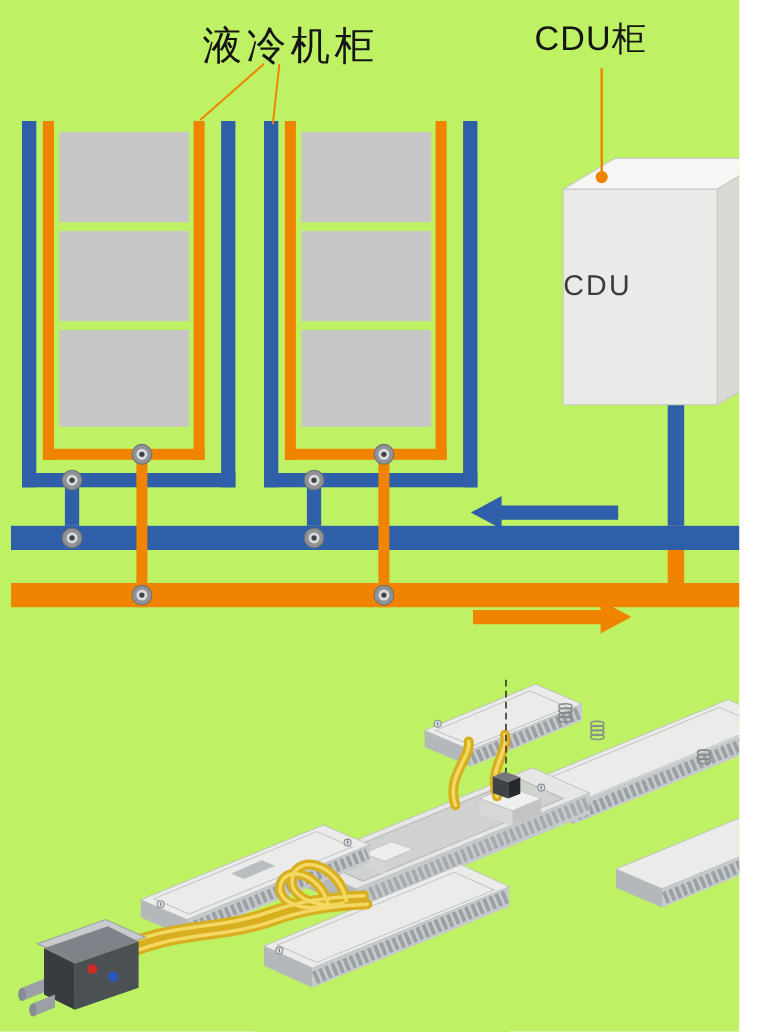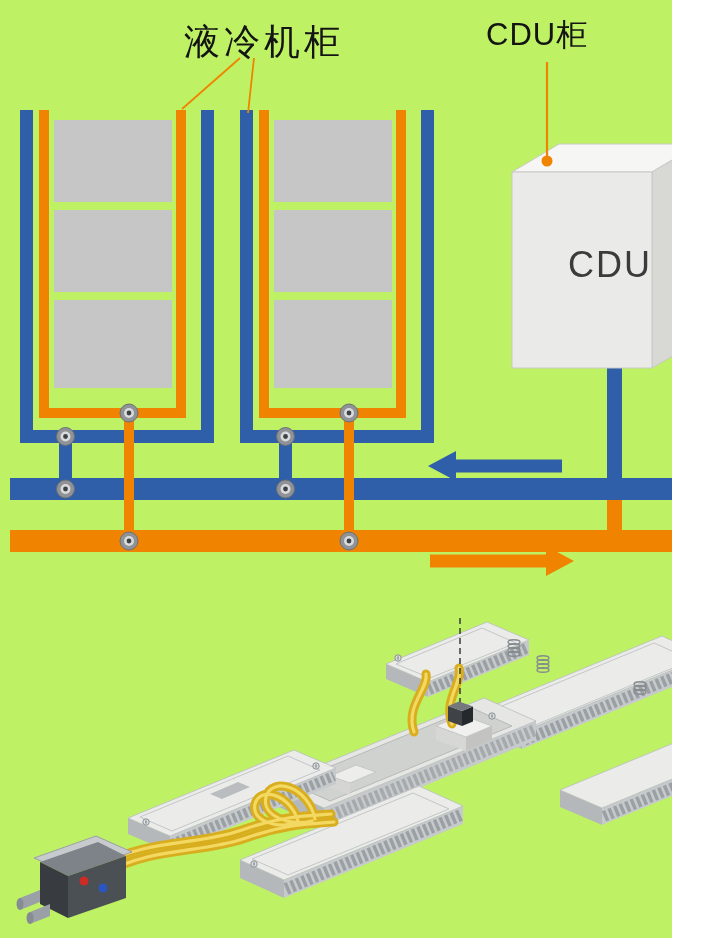--- a/index.html
+++ b/index.html
@@ -2,21 +2,21 @@
 <html><head>
 <meta charset="utf-8">
 <style>
   html,body{margin:0;padding:0;background:#ffffff;}
   .page{position:relative;width:672px;height:938px;background:#bef264;overflow:hidden;
         font-family:"Liberation Sans",sans-serif;}
   .lbl{position:absolute;color:#141414;white-space:nowrap;}
   .lbl-liquid{left:184px;top:18px;font-size:36px;letter-spacing:4px;
               font-family:"Liberation Serif",serif;}
   .lbl-cdu{left:486px;top:14px;font-size:31px;letter-spacing:1px;}
-  .lbl-cdu-box{left:512px;top:244px;width:140px;text-align:right;font-size:36px;
+  .lbl-cdu-box{left:512px;top:244px;width:140px;text-align:left;font-size:26px;
                letter-spacing:2px;color:#3b3b3b;}
   svg{position:absolute;left:0;display:block;}
   .svg-top{top:0;}
   .svg-bottom{top:580px;}
 </style>
 </head>
 <body>
 
 <div class="page">
 

